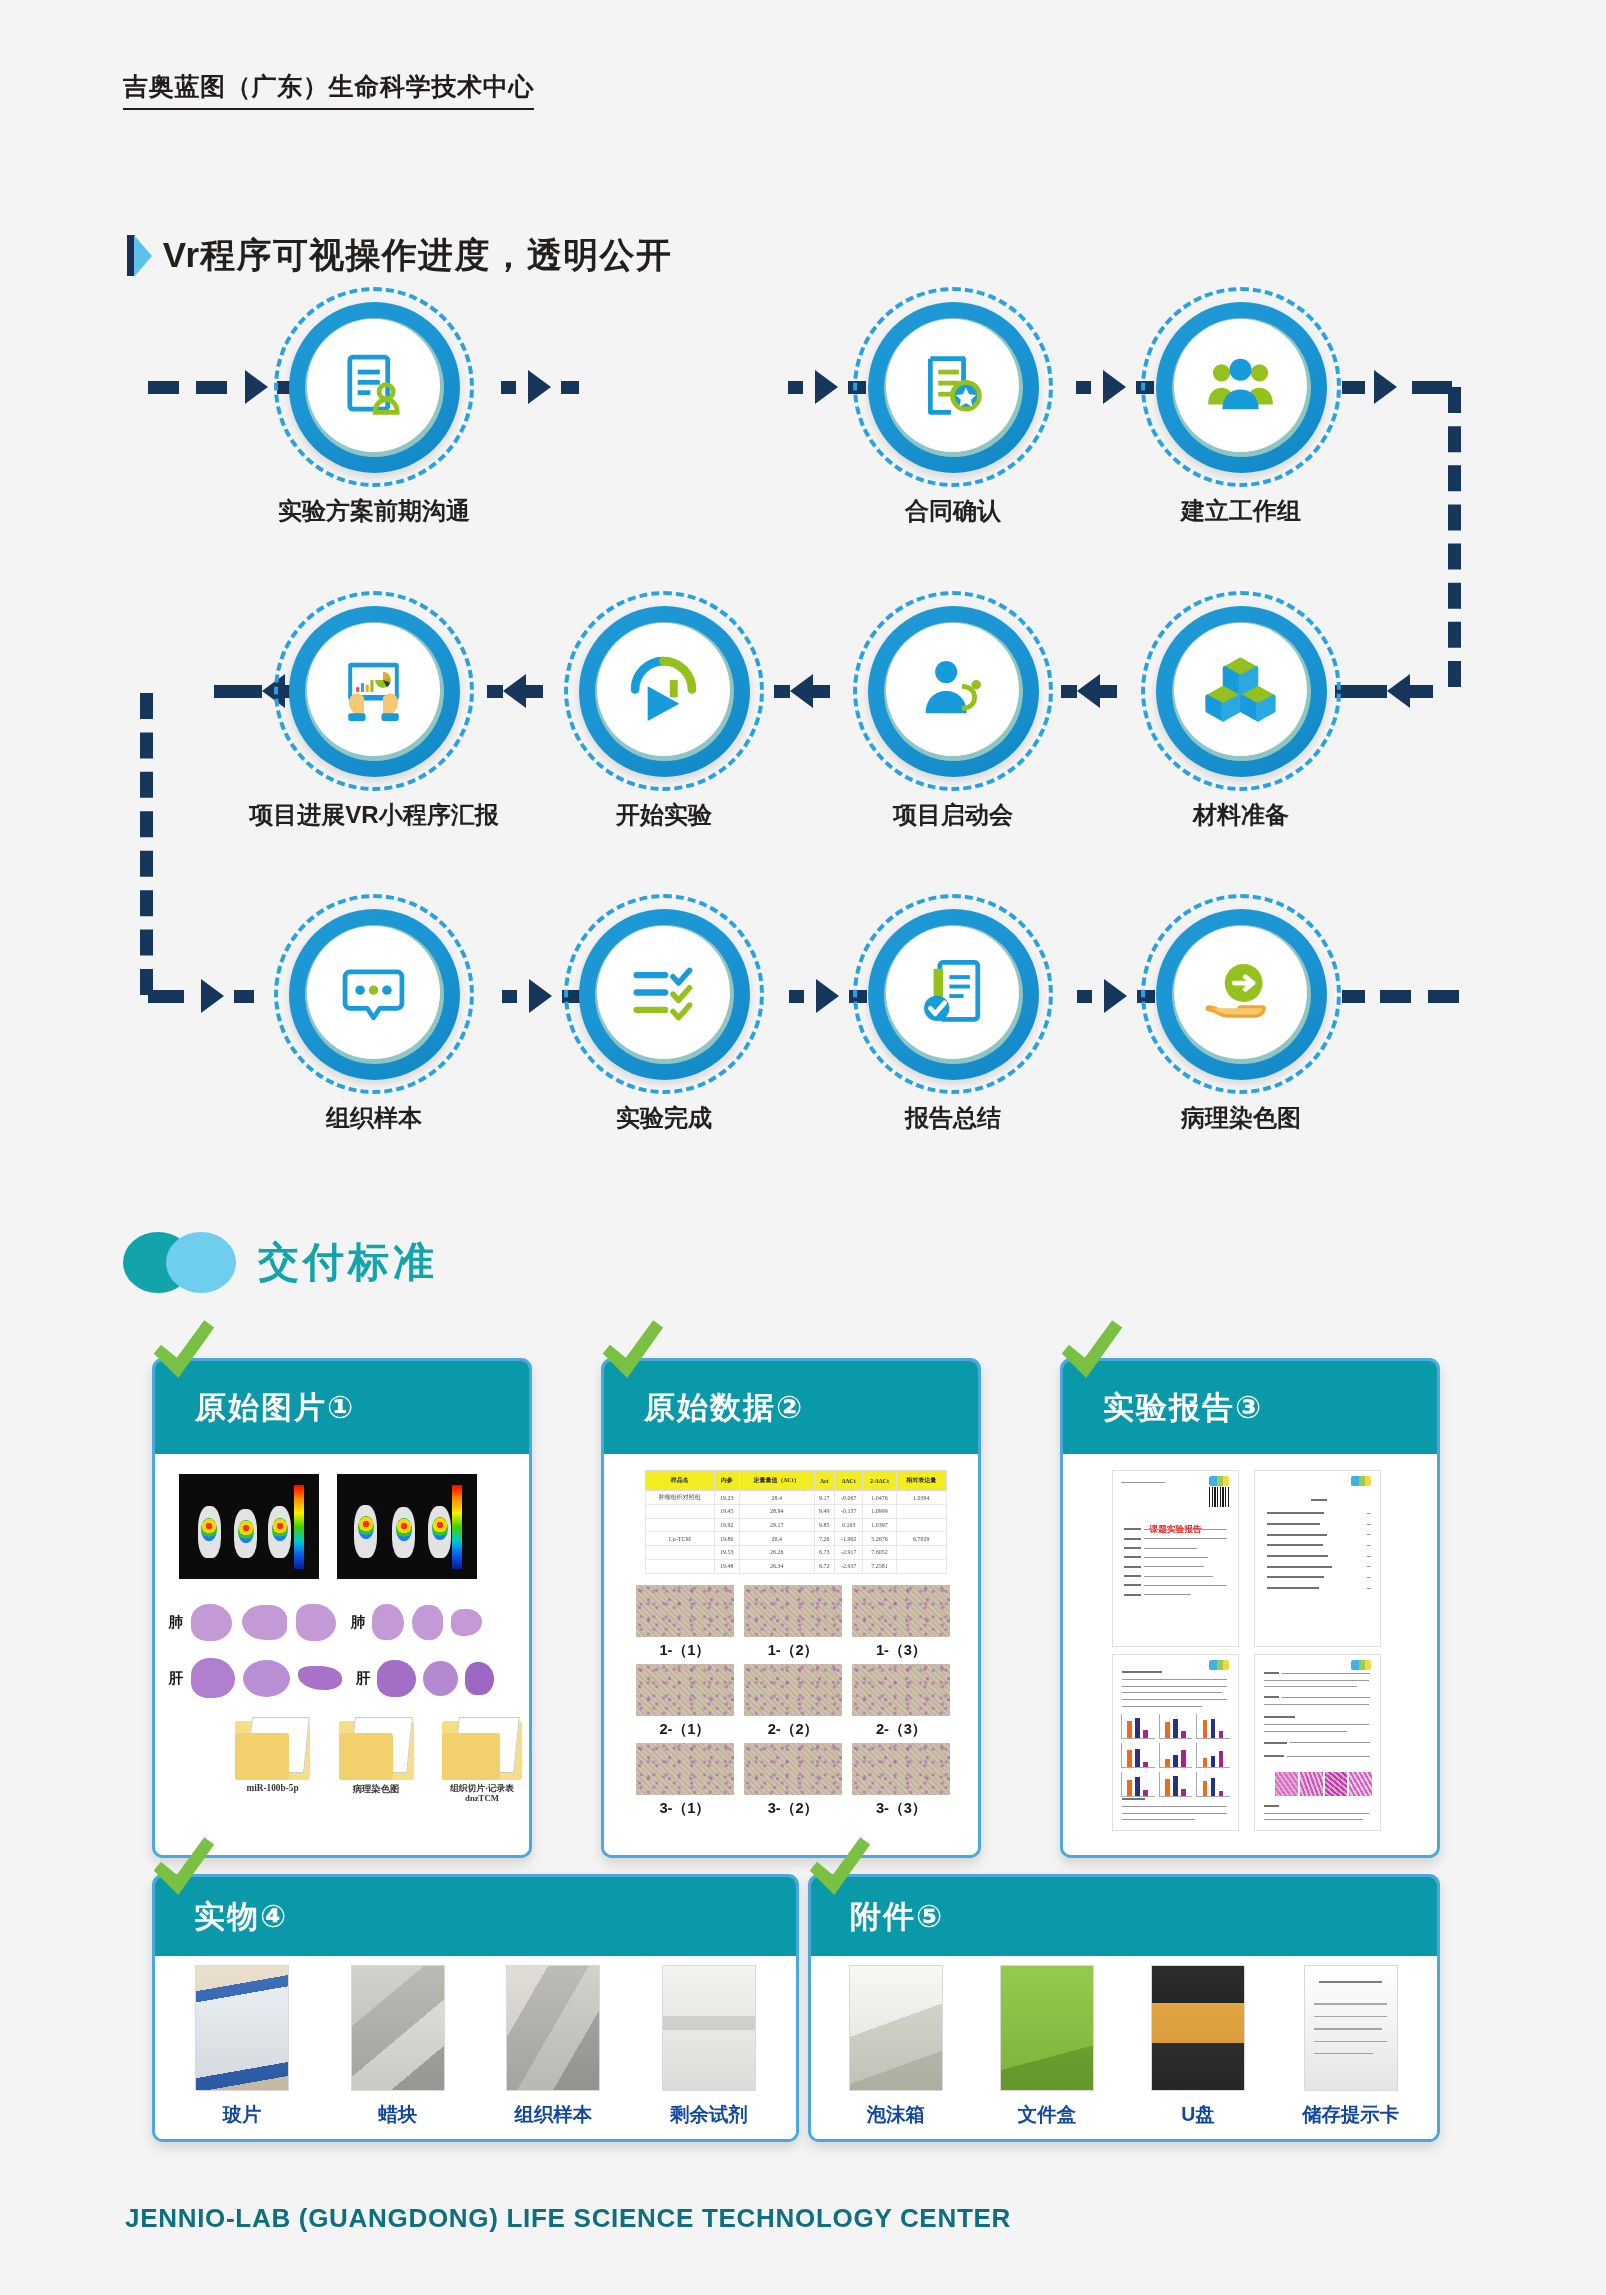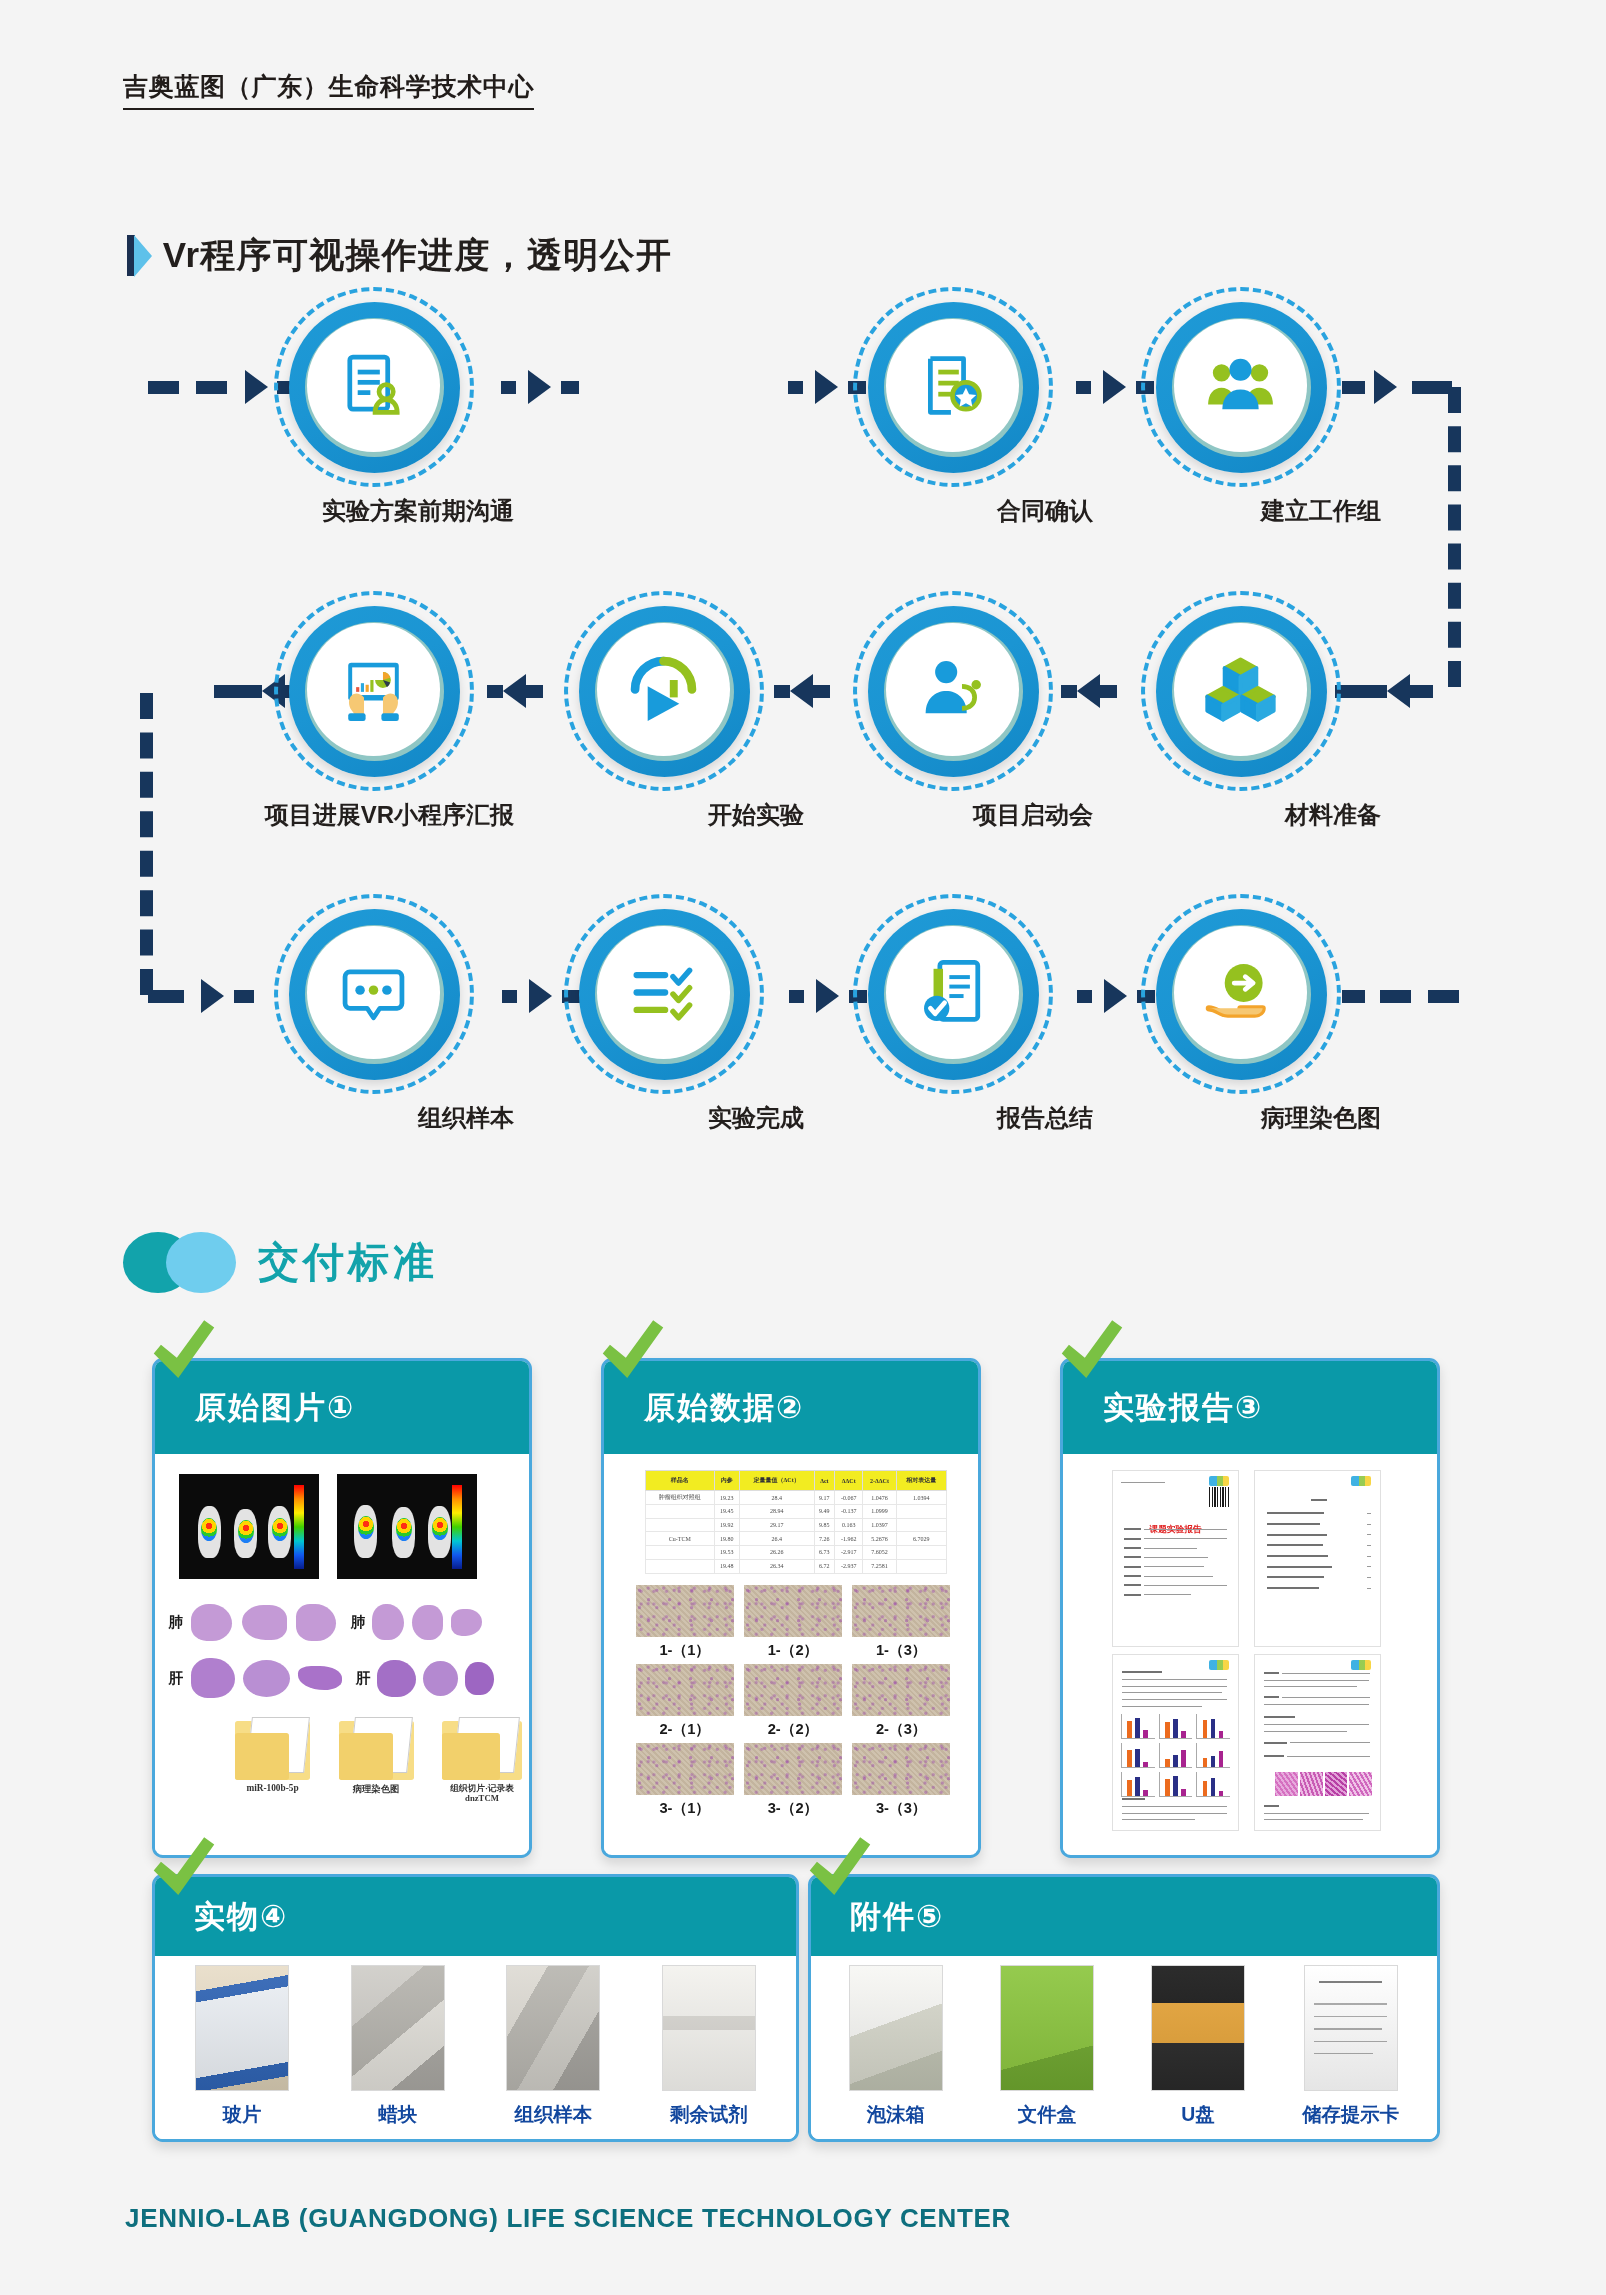--- a/index.html
+++ b/index.html
@@ -59,21 +59,21 @@
     background:#8fc6c4;
   }
   .ring-inner{
     position:absolute;left:33px;top:32px;width:133px;height:133px;border-radius:50%;
     background:#ffffff;
     display:flex;align-items:center;justify-content:center;
   }
   .ring-inner svg{width:79px;height:79px;display:block;}
 
   .node-label{
-    position:absolute;top:208px;left:-40px;width:280px;text-align:right;
+    position:absolute;top:208px;left:-40px;width:280px;text-align:center;
     font-size:24px;font-weight:bold;color:#231f1d;white-space:nowrap;
   }
 
   
   .conn{position:absolute;height:14.7px;display:flex;align-items:center;}
   .conn .seg{height:13.3px;background:#17365c;}
   .arrow-r{width:0;height:0;border-top:17.4px solid transparent;border-bottom:17.4px solid transparent;border-left:23px solid #17365c;}
   .arrow-l{width:0;height:0;border-top:17.4px solid transparent;border-bottom:17.4px solid transparent;border-right:23px solid #17365c;}
   .dashv{position:absolute;width:0;border-left:13.3px dashed #17365c;}
 

